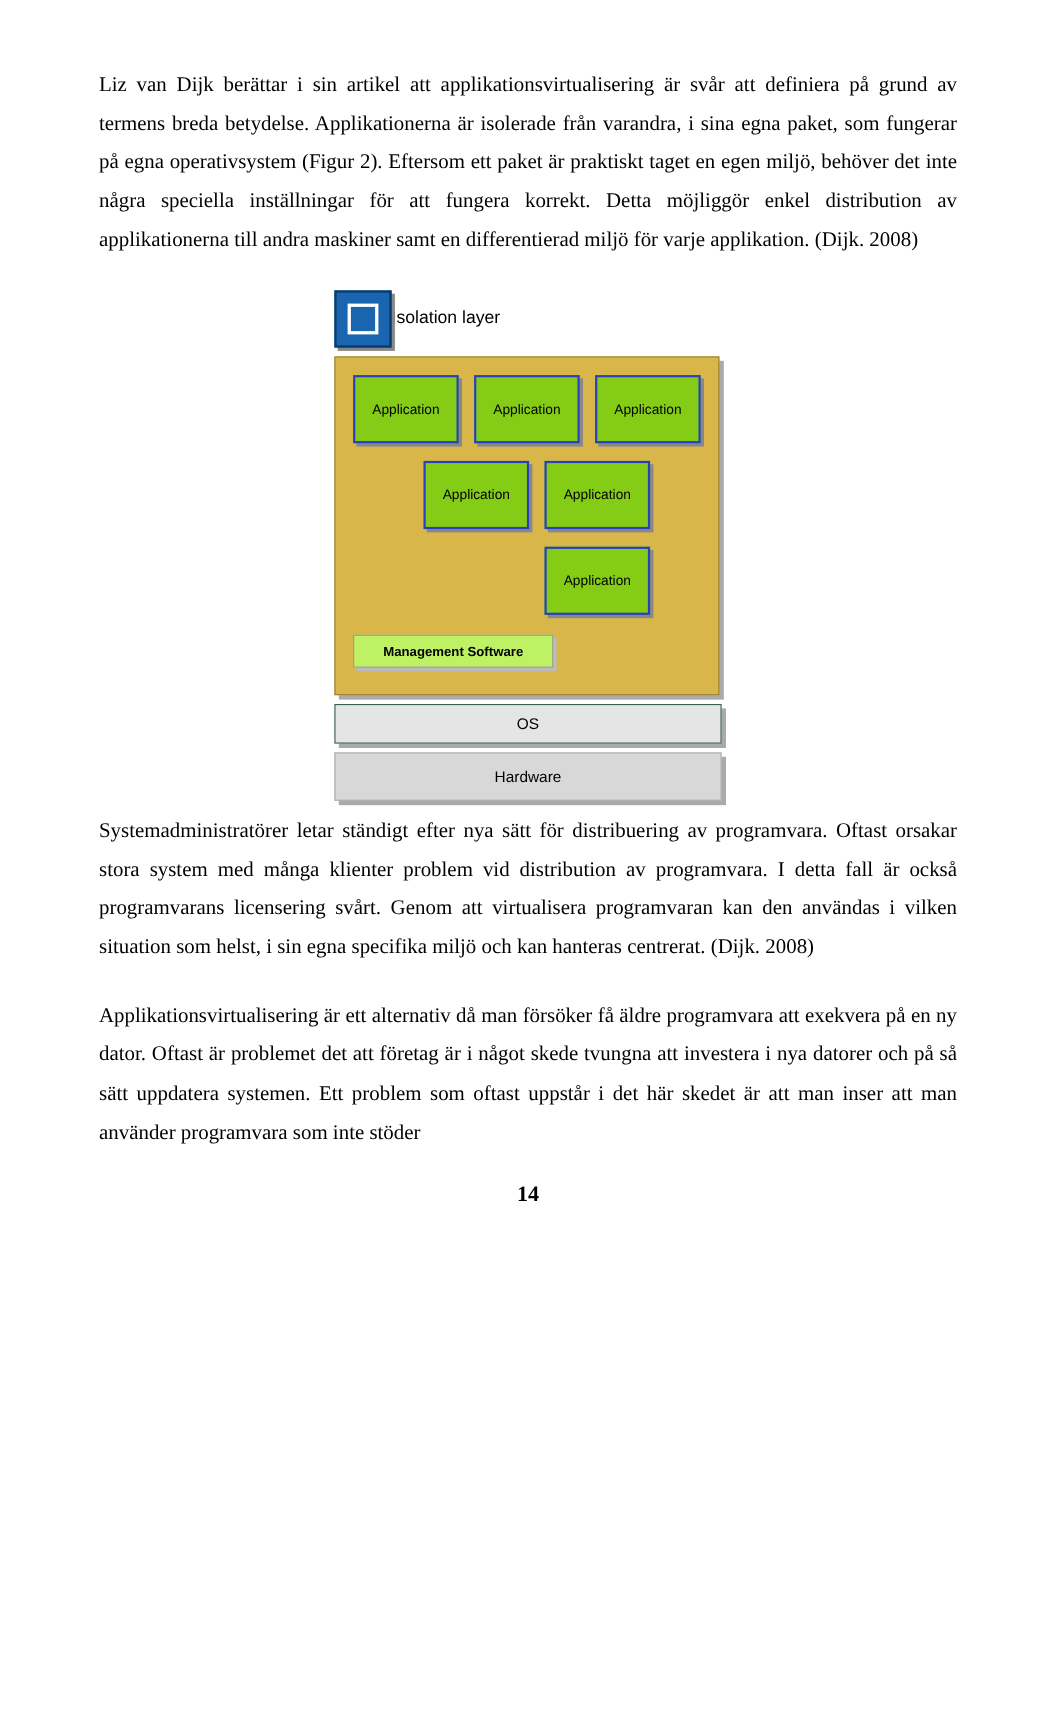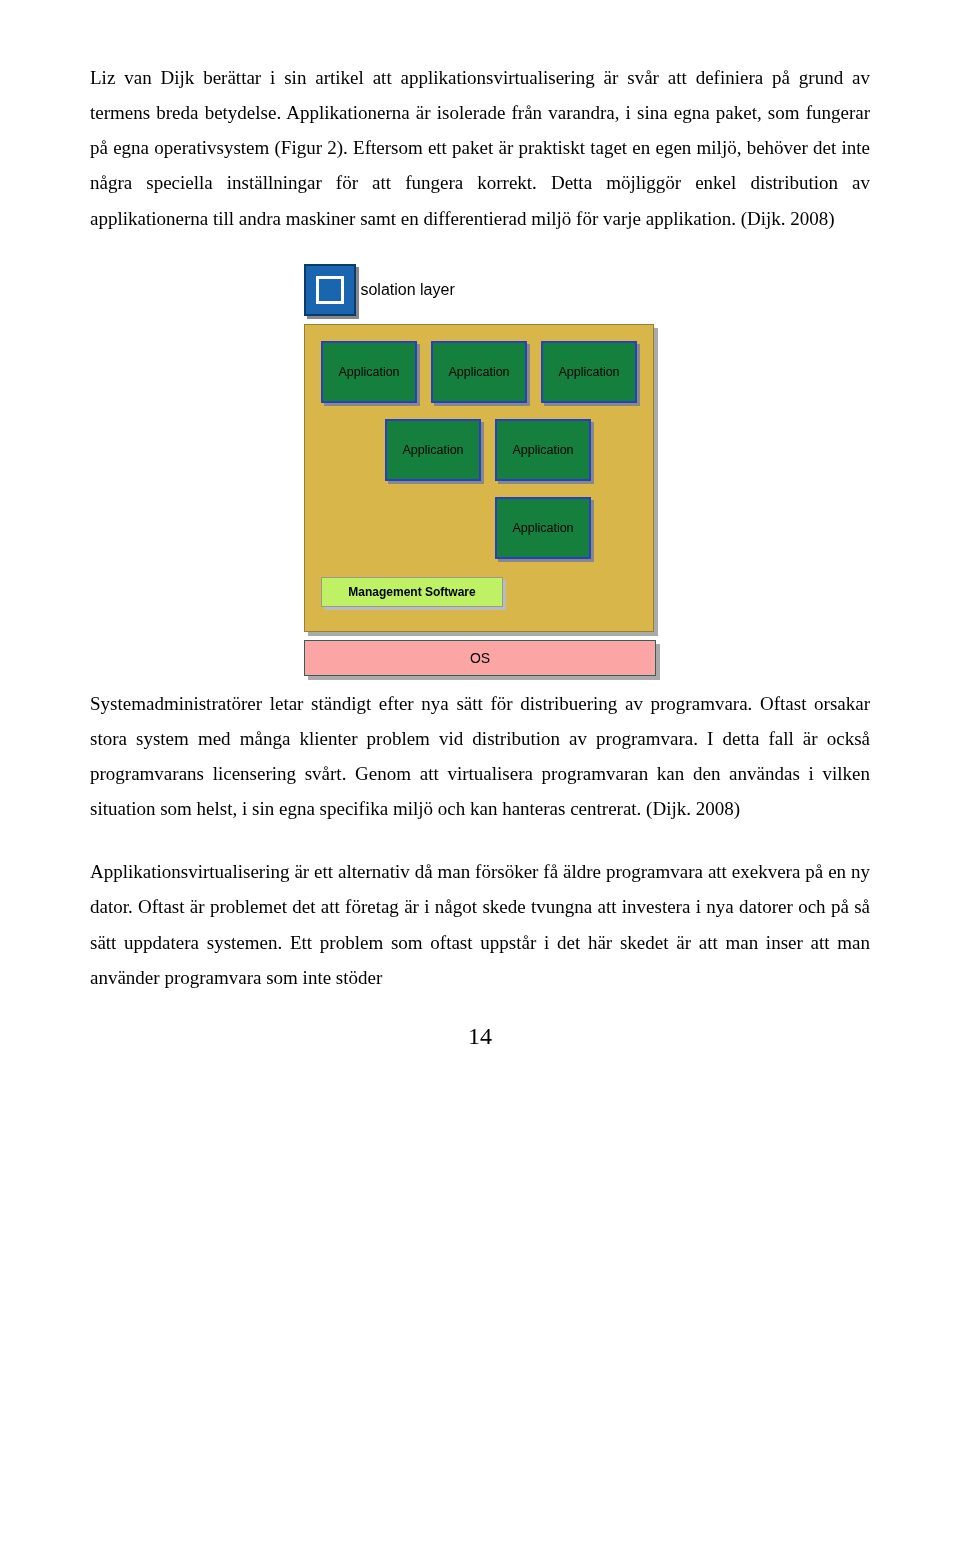--- a/index.html
+++ b/index.html
@@ -23,22 +23,23 @@
     text-align: center;
     margin: 20px 0 10px 0;
   }
   .caption {
     font-size: 15px;
     text-align: center;
     margin: 14px 0 40px 0;
   }
   .pagenum {
     text-align: center;
-    font-size: 24px;
+    font-size: 20px;
     margin-top: 10px;
+    font-weight: bold;
   }
 
   
   .diagram {
     display: inline-block;
     text-align: left;
   }
   .iso-row { display:flex; align-items:center; margin-bottom:8px; }
   .iso-box {
     width:48px; height:48px;
@@ -64,21 +65,21 @@
     width:350px;
     background:#d9b64a;
     border:1px solid #998030;
     box-shadow: 4px 4px 0 #aaa;
     padding:16px 16px 24px 16px;
     box-sizing:border-box;
     position:relative;
   }
   .row { display:flex; gap:14px; margin-bottom:16px; }
   .app {
-    background:#15803d;
+    background:#84cc16;
     border:2px solid #2a3fbf;
     box-shadow: 3px 3px 0 #888;
     width:92px; height:58px;
     display:flex; align-items:center; justify-content:center;
     font-family: Arial, Helvetica, sans-serif;
     font-size:12.5px;
     color:#000;
     text-align:center;
   }
   .row.offset { margin-left:64px; }
@@ -94,21 +95,21 @@
     display:flex; align-items:center; justify-content:center;
     font-family: Liberation Sans, sans-serif;
     font-weight:bold;
     font-size:12px;
   }
 
   .os {
     width:350px;
     height:34px;
     margin-top:8px;
-    background:#fca5a5;
+    background:#e5e5e5;
     border:1px solid #355e56;
     box-shadow: 4px 4px 0 #aaa;
     display:flex; align-items:center; justify-content:center;
     font-family: Arial, Helvetica, sans-serif;
     font-size:14px; color:#000;text-align:center;
   }
   .hw {
     width:350px;
     height:42px;
     margin-top:8px;
@@ -146,20 +147,21 @@
           <div class="app">Application</div>
           <div class="app">Application</div>
         </div>
         <div class="row offset2" style="margin-bottom:18px;">
           <div class="app">Application</div>
         </div>
         <div class="mgmt">Management Software</div>
       </div>
 
       <div class="os">OS</div>
+      <div class="hw">Hardware</div>
     </div>
   </div>
 
 
   <p class="para">Systemadministratörer letar ständigt efter nya sätt för distribuering av programvara. Oftast orsakar stora system med många klienter problem vid distribution av programvara. I detta fall är också programvarans licensering svårt. Genom att virtualisera programvaran kan den användas i vilken situation som helst, i sin egna specifika miljö och kan hanteras centrerat. (Dijk. 2008)</p>
 
   <p class="para">Applikationsvirtualisering är ett alternativ då man försöker få äldre programvara att exekvera på en ny dator. Oftast är problemet det att företag är i något skede tvungna att investera i nya datorer och på så sätt uppdatera systemen. Ett problem som oftast uppstår i det här skedet är att man inser att man använder programvara som inte stöder</p>
 
   <div class="pagenum">14</div>
 </div>

